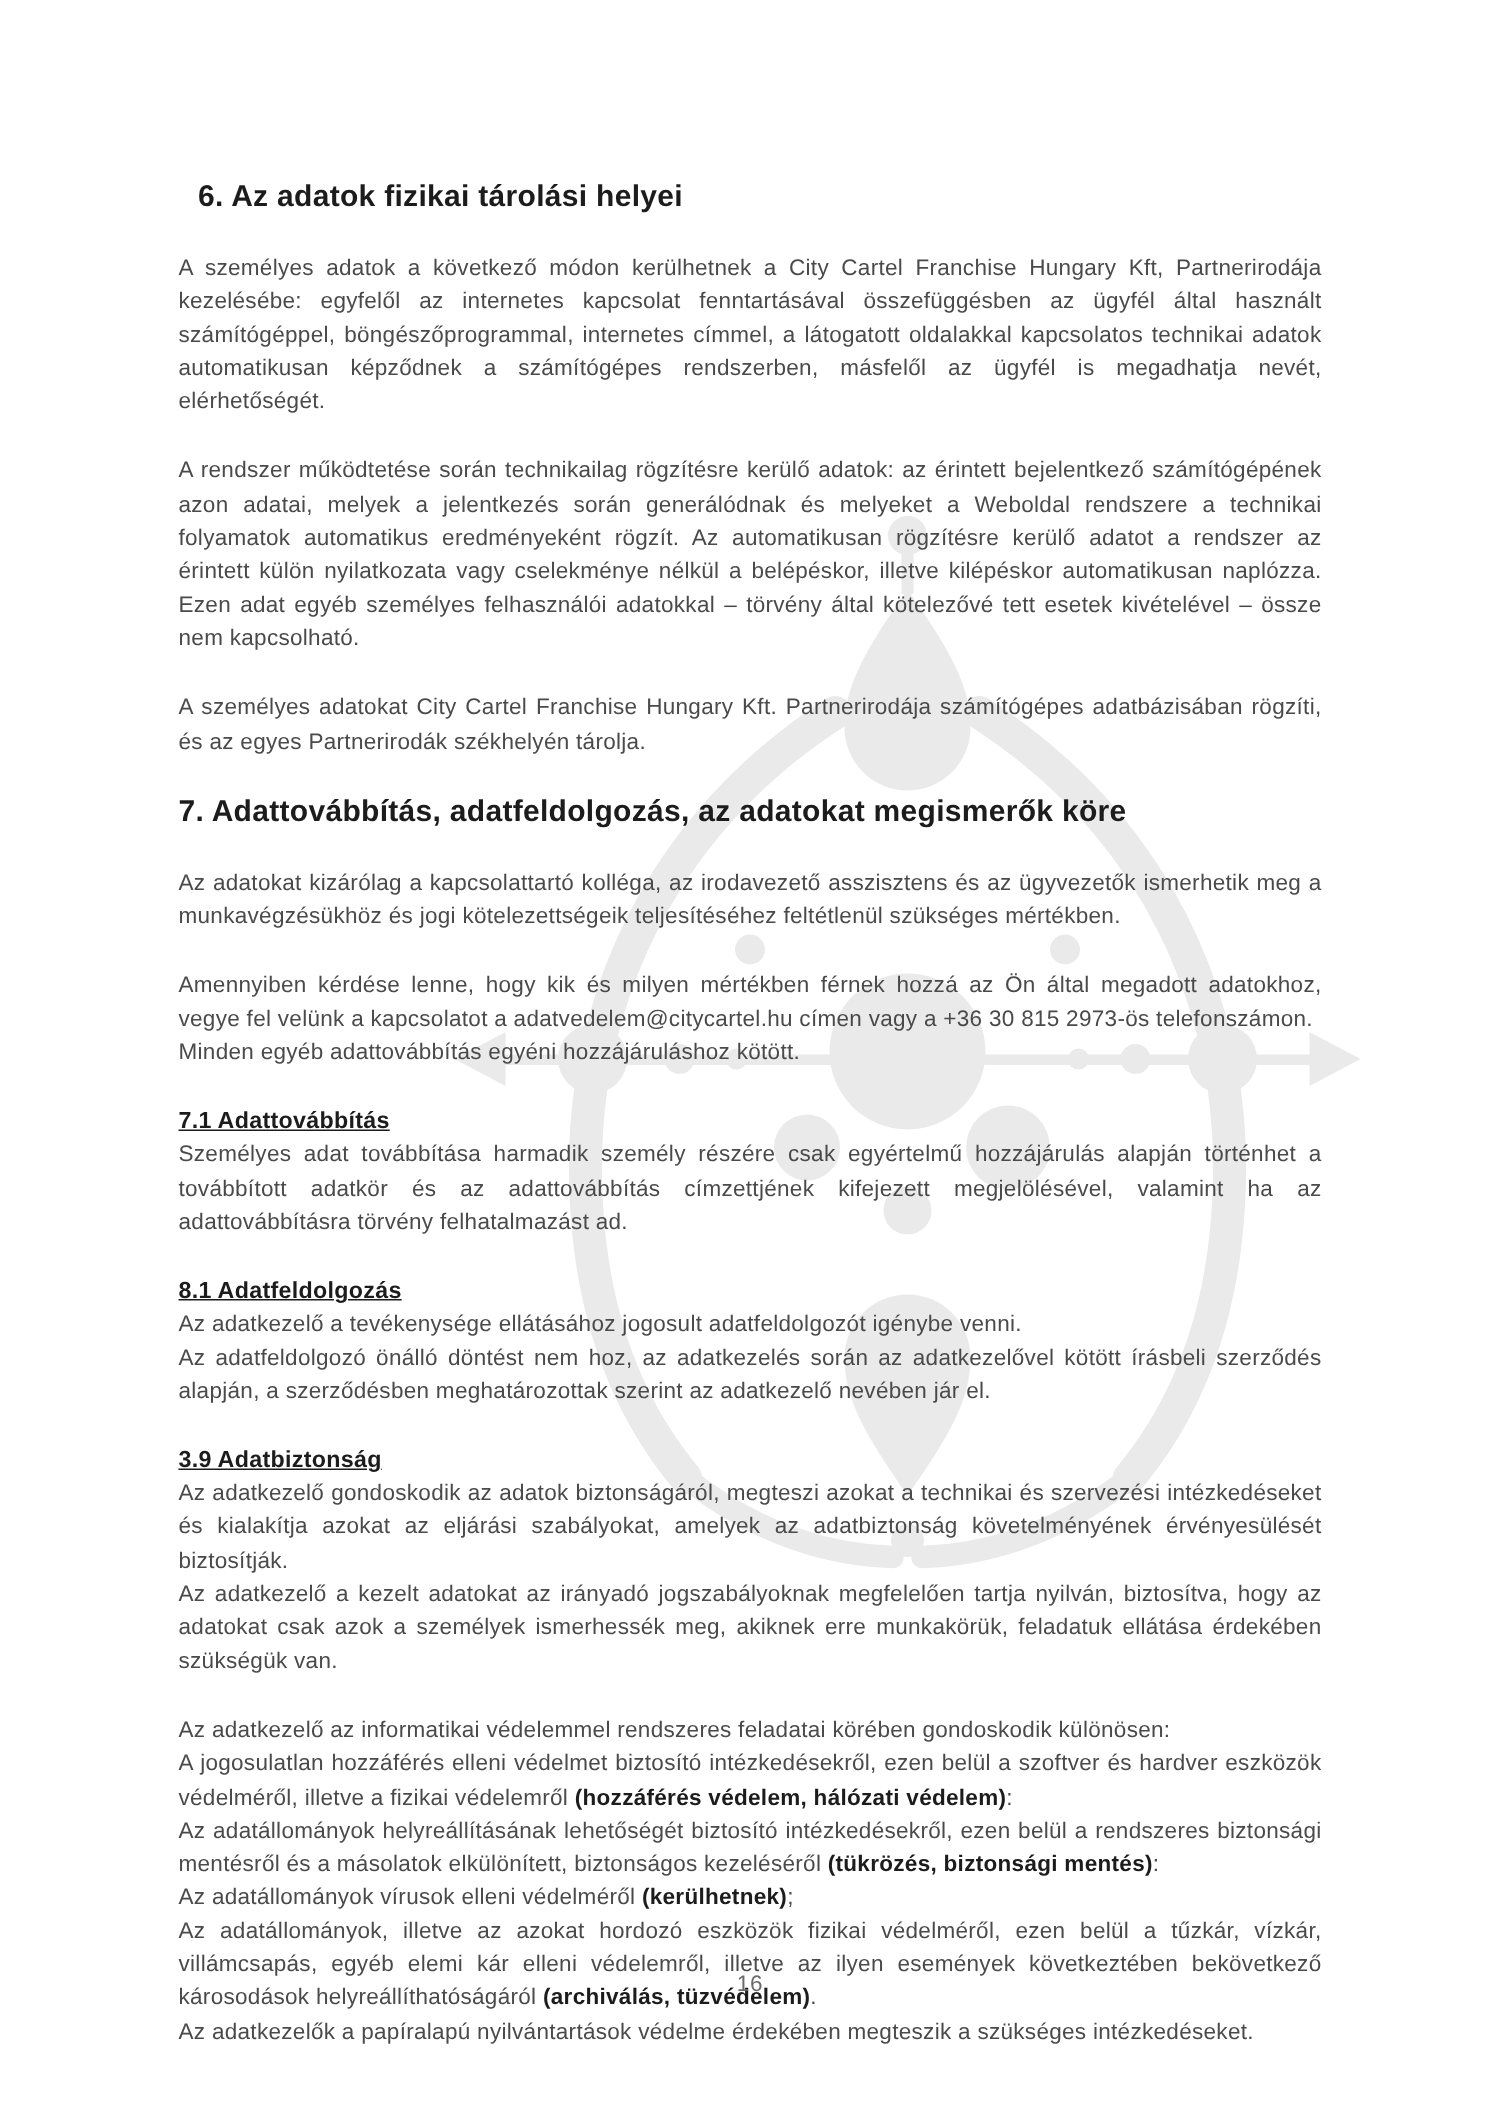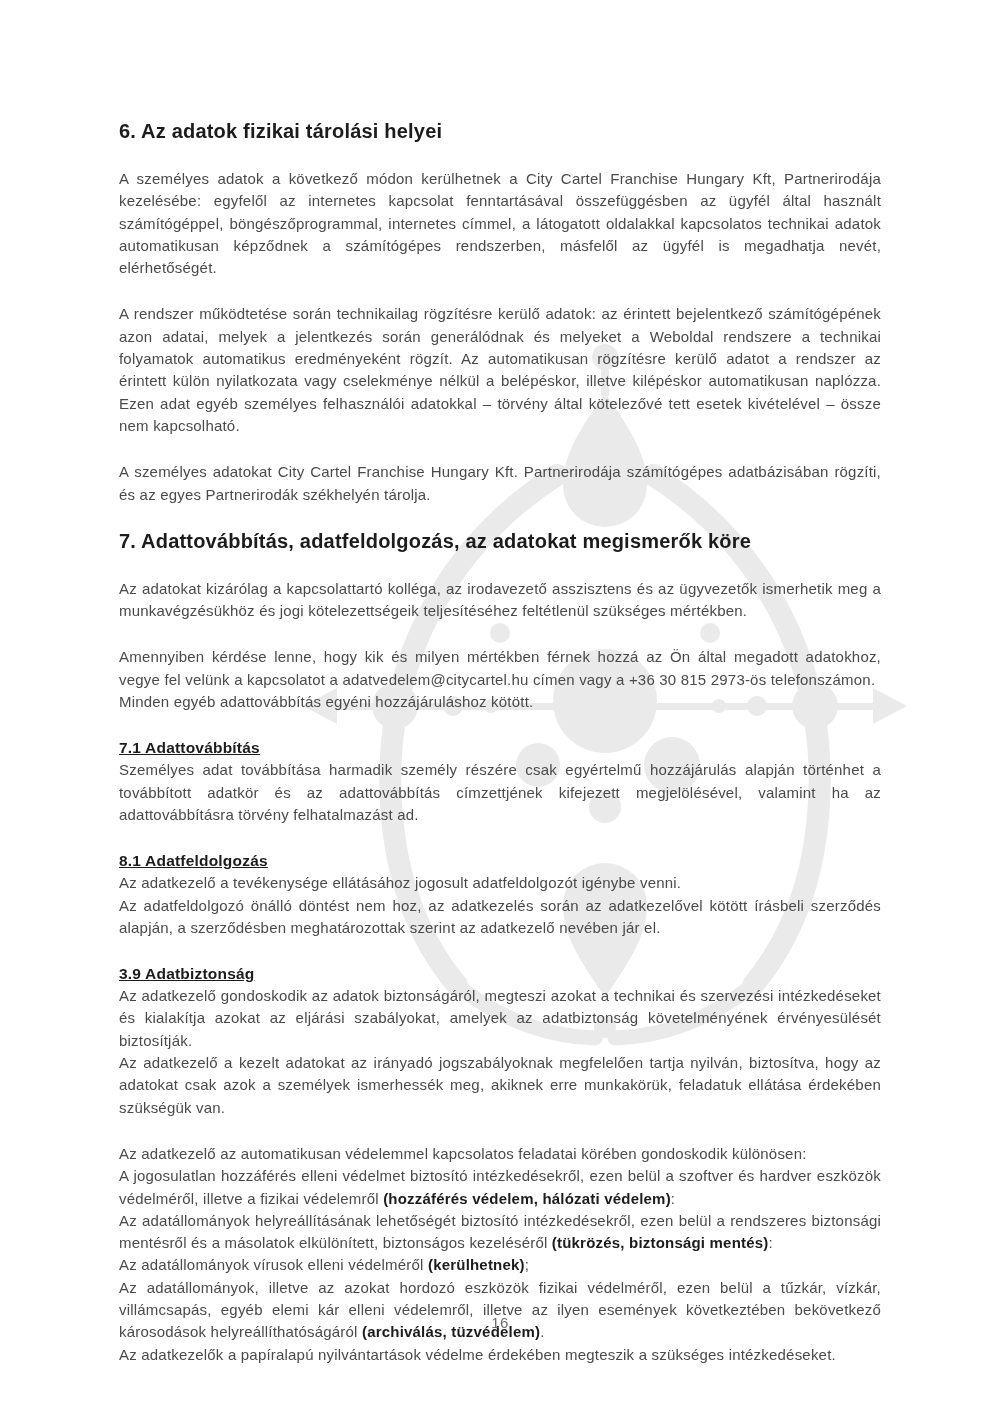--- a/index.html
+++ b/index.html
@@ -40,21 +40,21 @@
     letter-spacing:0.2px;
   }
   h1.section-h{
     font-size:20px;
     line-height:26px;
     font-weight:800;
     letter-spacing:0.2px;
     color:var(--heading-text);
     margin:22px 0 24px 0;
   }
-  h1.section-h:first-child{margin-top:0;}
+  h1.section-h:first-child{margin-top:0;margin-left:13px;}
   h2.sub-h{
     font-size:15.5px;
     line-height:22px;
     font-weight:700;
     color:var(--heading-text);
     margin:24px 0 0 0;
     text-decoration:underline;
   }
   p.body{
     margin:0;
@@ -128,21 +128,21 @@
       <p class="body space-before"><span>Amennyiben kérdése lenne, hogy kik és milyen mértékben férnek hozzá az Ön által megadott adatokhoz, vegye fel velünk a kapcsolatot a adatvedelem@citycartel.hu címen vagy a +36 30 815 2973-ös telefonszámon.</span></p>
       <p class="body"><span>Minden egyéb adattovábbítás egyéni hozzájáruláshoz kötött.</span></p>
       <h2 class="sub-h">7.1 Adattovábbítás</h2>
       <p class="body"><span>Személyes adat továbbítása harmadik személy részére csak egyértelmű hozzájárulás alapján történhet a továbbított adatkör és az adattovábbítás címzettjének kifejezett megjelölésével, valamint ha az adattovábbításra törvény felhatalmazást ad.</span></p>
       <h2 class="sub-h">8.1 Adatfeldolgozás</h2>
       <p class="body"><span>Az adatkezelő a tevékenysége ellátásához jogosult adatfeldolgozót igénybe venni.</span></p>
       <p class="body"><span>Az adatfeldolgozó önálló döntést nem hoz, az adatkezelés során az adatkezelővel kötött írásbeli szerződés alapján, a szerződésben meghatározottak szerint az adatkezelő nevében jár el.</span></p>
       <h2 class="sub-h">3.9 Adatbiztonság</h2>
       <p class="body"><span>Az adatkezelő gondoskodik az adatok biztonságáról, megteszi azokat a technikai és szervezési intézkedéseket és kialakítja azokat az eljárási szabályokat, amelyek az adatbiztonság követelményének érvényesülését biztosítják.</span></p>
       <p class="body"><span>Az adatkezelő a kezelt adatokat az irányadó jogszabályoknak megfelelően tartja nyilván, biztosítva, hogy az adatokat csak azok a személyek ismerhessék meg, akiknek erre munkakörük, feladatuk ellátása érdekében szükségük van.</span></p>
-      <p class="body space-before"><span>Az adatkezelő az automatikusan védelemmel kapcsolatos feladatai körében gondoskodik különösen:</span></p>
+      <p class="body space-before"><span>Az adatkezelő az informatikai védelemmel rendszeres feladatai körében gondoskodik különösen:</span></p>
       <p class="body"><span>A jogosulatlan hozzáférés elleni védelmet biztosító intézkedésekről, ezen belül a szoftver és hardver eszközök védelméről, illetve a fizikai védelemről </span><strong>(hozzáférés védelem, hálózati védelem)</strong><span>:</span></p>
       <p class="body"><span>Az adatállományok helyreállításának lehetőségét biztosító intézkedésekről, ezen belül a rendszeres biztonsági mentésről és a másolatok elkülönített, biztonságos kezeléséről </span><strong>(tükrözés, biztonsági mentés)</strong><span>:</span></p>
       <p class="body"><span>Az adatállományok vírusok elleni védelméről </span><strong>(kerülhetnek)</strong><span>;</span></p>
       <p class="body"><span>Az adatállományok, illetve az azokat hordozó eszközök fizikai védelméről, ezen belül a tűzkár, vízkár, villámcsapás, egyéb elemi kár elleni védelemről, illetve az ilyen események következtében bekövetkező károsodások helyreállíthatóságáról </span><strong>(archiválás, tüzvédelem)</strong><span>.</span></p>
       <p class="body"><span>Az adatkezelők a papíralapú nyilvántartások védelme érdekében megteszik a szükséges intézkedéseket.</span></p>
     </main>
 
   <div class="page-number">16</div>
 
 </div>

